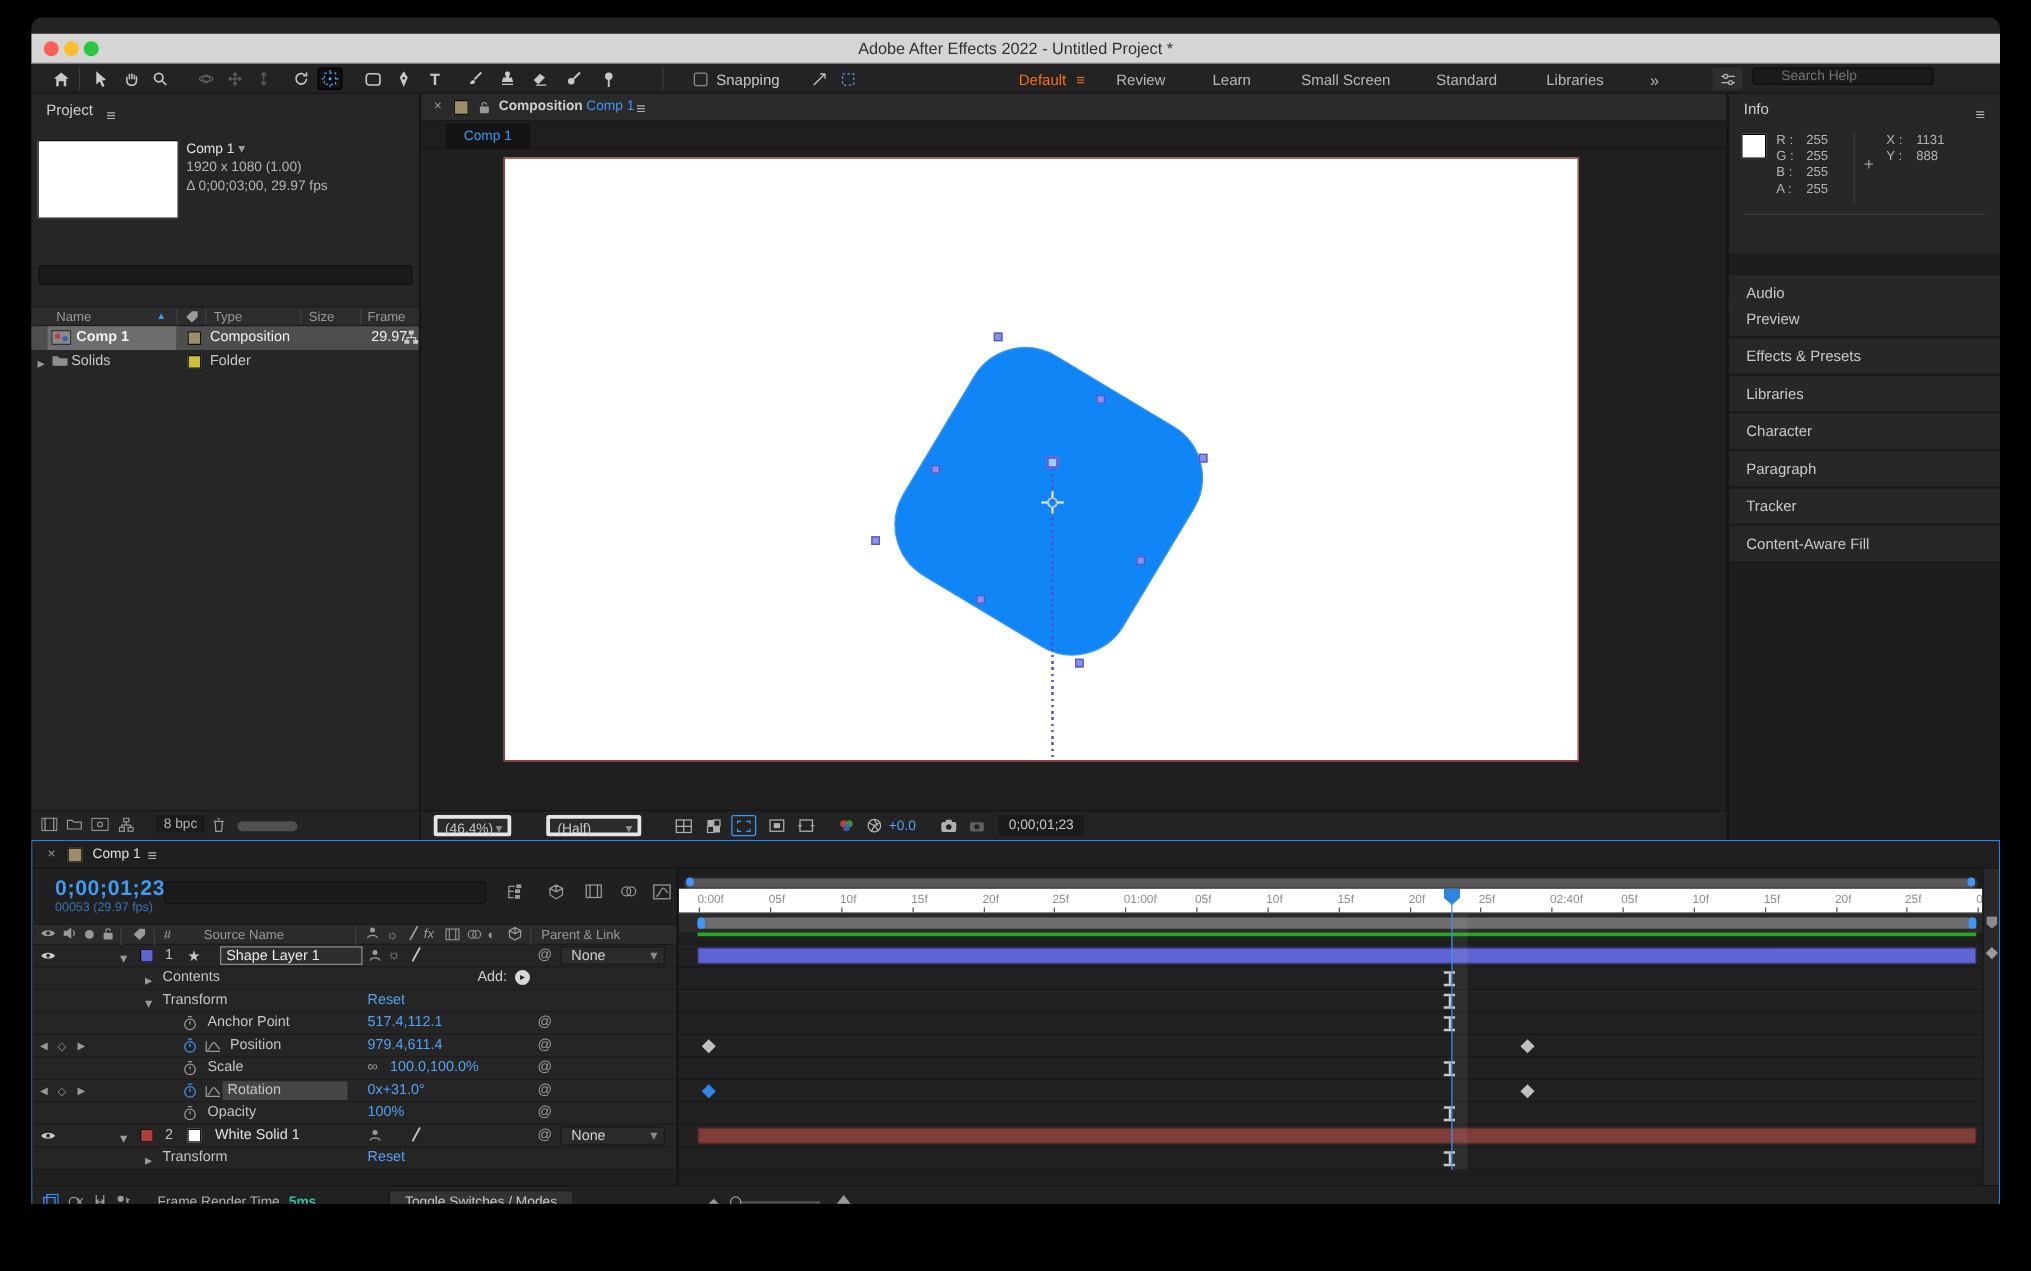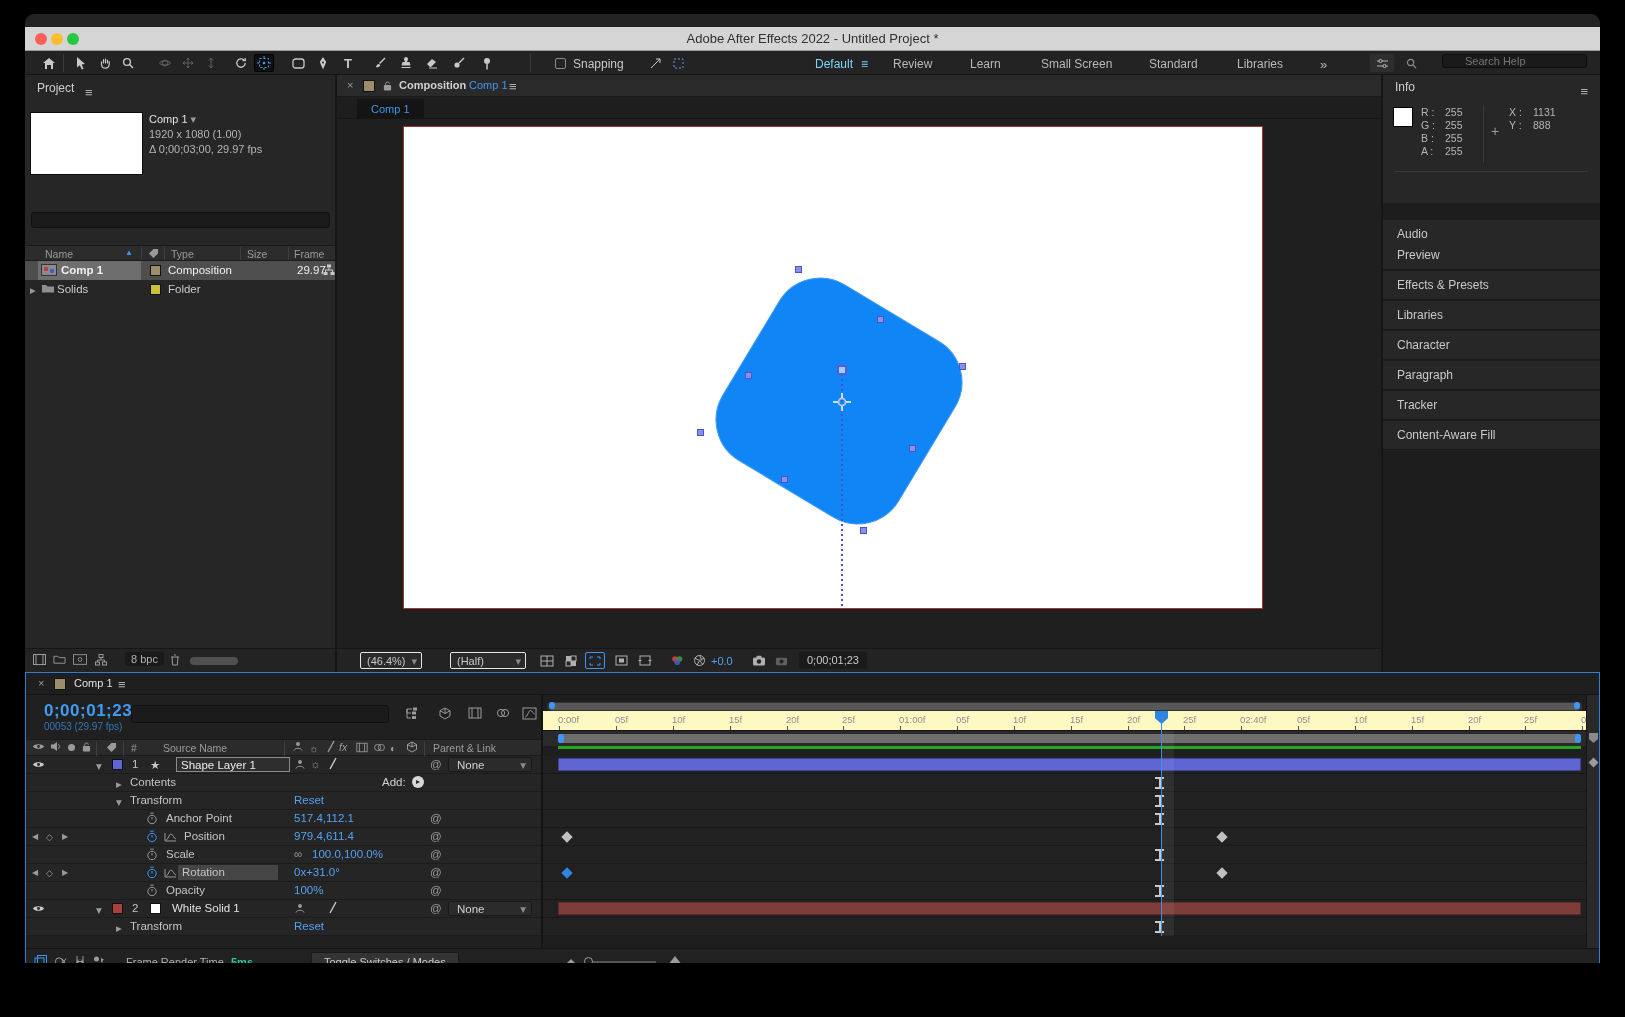--- a/index.html
+++ b/index.html
@@ -11,23 +11,23 @@
   .titlebar{position:relative;height:24px;background:#d5d5d5;border-bottom:1px solid #9a9a9a;margin-top:13px;}
   .tl-light{position:absolute;top:6px;width:12px;height:12px;border-radius:50%;}
   .titlebar .title{position:absolute;left:0;right:0;top:4px;text-align:center;color:#303030;font-size:13px;}
   
   .toolbar{position:relative;height:24px;background:#232323;border-bottom:1px solid #141414;color:#c8c8c8;}
   .tool{position:absolute;top:3px;width:20px;height:18px;display:flex;align-items:center;justify-content:center;color:#c8c8c8;}
   .tool.gray{color:#5f5f5f;}
   .tool.sel{background:#0f0f0f;border:1px solid #000;border-radius:2px;}
   .tb-sep{position:absolute;top:3px;width:1px;height:18px;background:#3a3a3a;}
   .wslabel{position:absolute;top:6px;font-size:12px;color:#b8b8b8;}
-  .wslabel.active{color:#7dd3fc;}
+  .wslabel.active{color:#f97316;}
   .helpsearch{position:absolute;left:1377px;top:3px;width:145px;height:14px;background:#1a1a1a;
-    border:1px solid #0c0c0c;border-radius:3px;color:#8a8a8a;font-size:11px;padding-left:22px;margin-left:40px;}
+    border:1px solid #0c0c0c;border-radius:3px;color:#8a8a8a;font-size:11px;padding-left:22px;}
   .gearbox{position:absolute;left:1345px;top:3px;width:24px;height:18px;background:#2e2e2e;border-radius:2px;
     display:flex;align-items:center;justify-content:center;color:#b8b8b8;}
   .snapbox{position:absolute;left:530px;top:7px;width:11px;height:11px;border:1px solid #8a8a8a;border-radius:2px;background:transparent;}
   
   .main{display:flex;height:597px;background:#161616;}
   .gap2{width:2px;background:#161616;}
   
   .proj{position:relative;width:310px;background:#262626;}
   .panelhead{height:26px;line-height:26px;padding-left:12px;color:#cfcfcf;font-size:12px;}
   .ph-menu{position:absolute;top:5px;font-size:13px;color:#b0b0b0;}
@@ -55,21 +55,21 @@
   .ctab{position:absolute;left:20px;top:2px;height:20px;line-height:20px;padding:0 14px;background:#141414;color:#3e96f0;border-radius:2px 2px 0 0;}
   .canvaswrap{position:relative;height:529px;background:#1f1f1f;overflow:hidden;}
   .canvas{position:absolute;left:66px;top:7px;width:860px;height:483px;background:#fff;border:1px solid #9e3633;overflow:hidden;}
   .shape{position:absolute;left:332px;top:171px;width:206px;height:206px;border-radius:48px;
     background:#0f85f6;border:1.5px solid #3f97f8;transform:rotate(31deg);}
   .handle{position:absolute;width:7px;height:7px;background:#8a8fe8;border:1px solid #4d53c9;}
   .mpath{position:absolute;left:437px;top:247px;width:2px;height:236px;
     background:repeating-linear-gradient(#4a52c8 0 2px,transparent 2px 5px);}
   .posmark{position:absolute;left:433px;top:238px;width:10px;height:10px;border:2px solid #565cd6;background:rgba(255,255,255,.6);}
   .compfoot{position:relative;height:24px;background:#232323;border-top:1px solid #161616;font-size:11px;}
-  .dd{position:absolute;top:3px;height:17px;line-height:17px;color:#c9c9c9;padding:0 6px;background:#2a2a2a;border:1px solid #e5e5e5;border-radius:2px;margin-left:13px;}
+  .dd{position:absolute;top:3px;height:17px;line-height:17px;color:#c9c9c9;padding:0 6px;background:#2a2a2a;border:3px solid #e5e5e5;border-radius:2px;}
   .cfi{position:absolute;top:3px;width:20px;height:17px;display:flex;align-items:center;justify-content:center;color:#b0b0b0;}
   .tcbox{position:absolute;left:462px;top:3px;height:17px;line-height:17px;padding:0 8px;background:#1a1a1a;border-radius:2px;color:#c9c9c9;}
   
   .side{position:relative;flex:1;background:#1d1d1d;}
   .infopanel{position:absolute;left:0;top:0;right:0;height:128px;background:#272727;}
   .infohead{height:24px;line-height:24px;padding-left:12px;color:#cfcfcf;font-size:12px;}
   .inforow{position:absolute;font-size:10.5px;color:#b4b4b4;}
   .infoswatch{position:absolute;left:10px;top:32px;width:20px;height:20px;background:#fff;border:1px solid #000;}
   .infosep{position:absolute;left:100px;top:30px;width:1px;height:58px;background:#3a3a3a;}
   .infoline{position:absolute;left:12px;top:96px;right:12px;height:1px;background:#3a3a3a;}
@@ -98,21 +98,21 @@
   .swatch{position:absolute;width:11px;height:11px;top:3px;border:1px solid #111;}
   .namebox{position:absolute;left:150px;top:1px;width:114px;height:15px;line-height:15px;border:1px solid #8a8a8a;padding-left:4px;color:#ececec;background:#2e2e2e;}
   .selprop{position:absolute;left:152px;top:1px;width:100px;height:15px;line-height:15px;background:#454545;padding-left:4px;}
   .nonebox{position:absolute;left:422px;top:1px;width:84px;height:15px;line-height:15px;background:#2b2b2b;border:1px solid #1a1a1a;border-radius:2px;padding-left:8px;color:#cfcfcf;}
   .nonebox .car{position:absolute;right:5px;top:0;color:#8a8a8a;}
   .navk{position:absolute;top:4px;font-size:8px;color:#9a9a9a;}
   
   .navbar{margin:7px 4px 0 4px;height:9px;background:#333;border-radius:4px;position:relative;}
   .navthumb{position:absolute;left:2px;right:2px;top:1px;height:7px;background:#585858;border-radius:3px;}
   .navcap{position:absolute;top:0;width:6px;height:7px;background:#3f96fa;border-radius:3px;}
-  .ruler{position:relative;height:20px;background:#fef9c3;border-bottom:1px solid #161616;overflow:hidden;}
+  .ruler{position:relative;height:20px;background:#ffffff;border-bottom:1px solid #161616;overflow:hidden;}
   .tick{position:absolute;top:3px;font-size:9.5px;color:#8f8f8f;}
   .tick::after{content:"";position:absolute;left:1px;top:12px;width:1px;height:5px;background:#555;}
   .warea{position:relative;height:15px;background:#2a2a2a;}
   .watrack{position:absolute;left:15px;width:1023px;top:3px;height:9px;background:#6e6e6e;border-radius:2px;}
   .wacap{position:absolute;top:0;width:6px;height:9px;background:#3f96fa;border-radius:3px;}
   .cache{position:relative;height:4px;}
   .cacheline{position:absolute;left:15px;width:1023px;top:0;height:3px;background:#23a81e;}
   .trrows{position:absolute;left:0;top:61px;width:1043px;}
   .tr-row{position:relative;height:18px;background:#212121;border-bottom:1px solid #191919;}
   .lbar{position:absolute;left:15px;width:1023px;top:2px;height:13px;border-radius:1px;}

